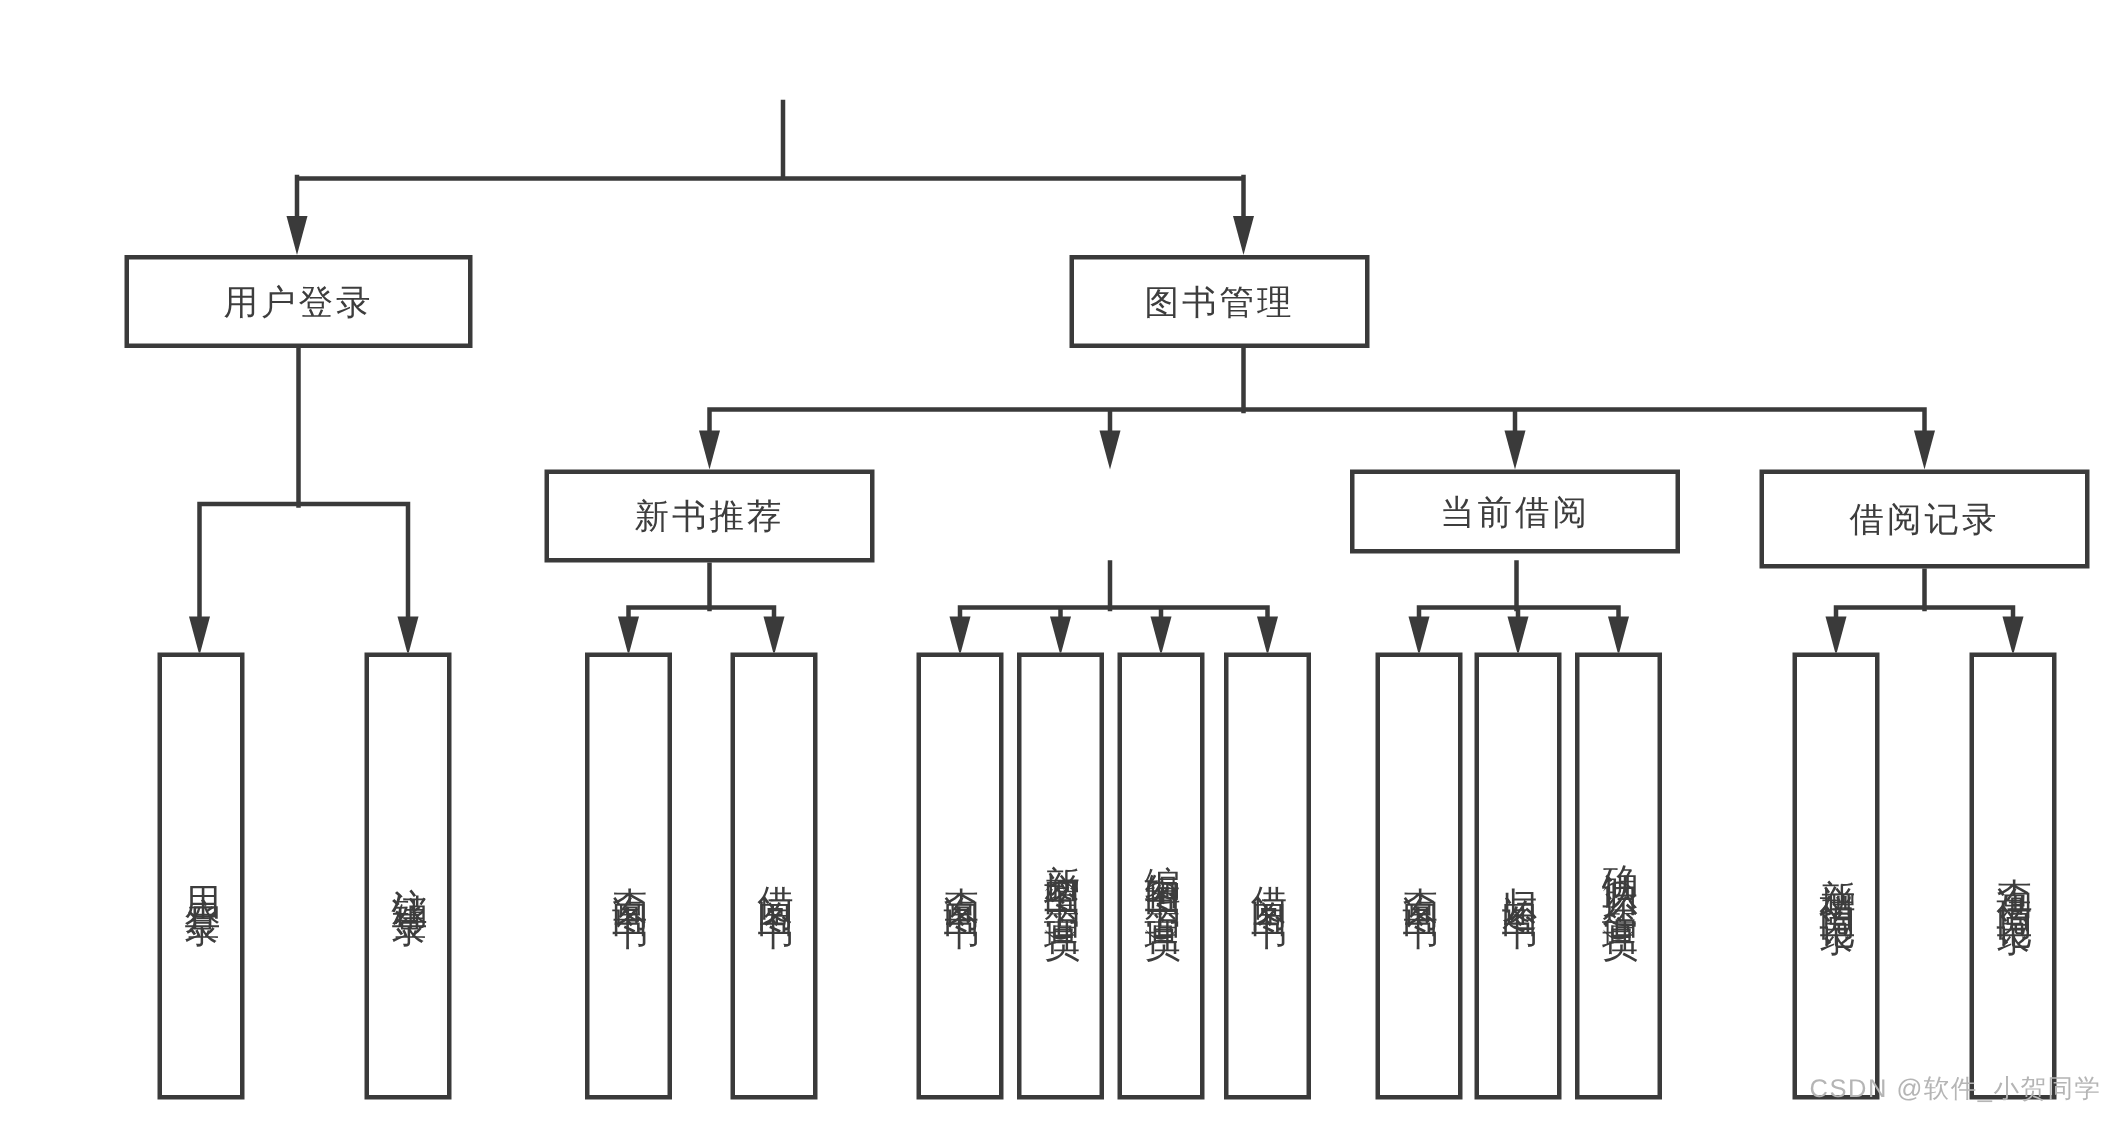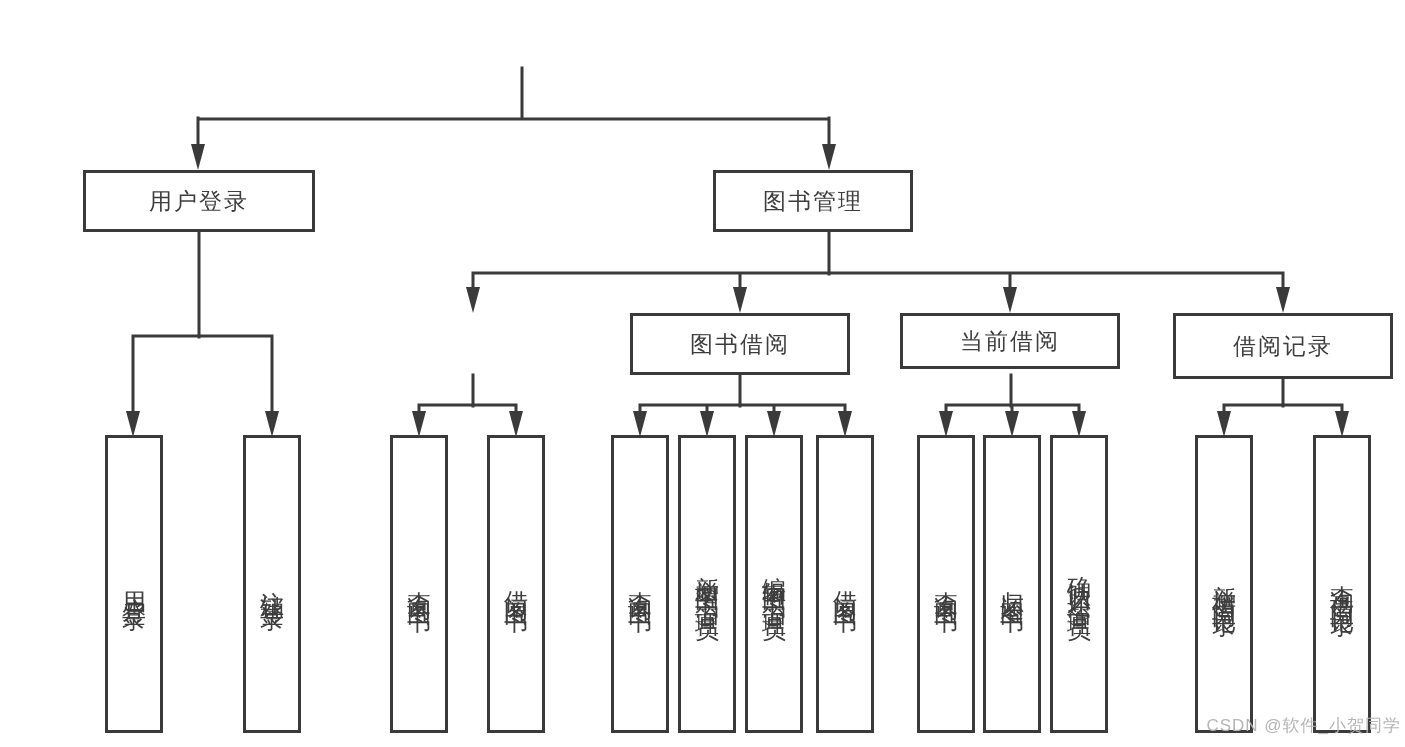--- a/index.html
+++ b/index.html
@@ -94,21 +94,21 @@
     <polygon class="ah" points="1005,411 1019,411 1012,437"></polygon>
     <polygon class="ah" points="1072,411 1086,411 1079,437"></polygon>
     <polygon class="ah" points="1217,411 1231,411 1224,437"></polygon>
     <polygon class="ah" points="1335,411 1349,411 1342,437"></polygon>
   </svg>
 
 
   <div class="box h" style="left:83px; top:170px; width:232px; height:62px;">用户登录</div>
   <div class="box h" style="left:713px; top:170px; width:200px; height:62px;">图书管理</div>
 
-  <div class="box h" style="left:630px; top:313px; width:220px; height:62px;">图书借阅</div>
+  <div class="box h" style="left:363px; top:313px; width:220px; height:62px;">新书推荐</div>
   <div class="box h" style="left:900px; top:313px; width:220px; height:56px;">当前借阅</div>
   <div class="box h" style="left:1173px; top:313px; width:220px; height:66px;">借阅记录</div>
 
   <div class="box v" style="left:105px; top:435px; width:58px; height:298px;">用户登录</div>
   <div class="box v" style="left:243px; top:435px; width:58px; height:298px;">注销登录</div>
 
   <div class="box v" style="left:390px; top:435px; width:58px; height:298px;">查询图书</div>
   <div class="box v" style="left:487px; top:435px; width:58px; height:298px;">借阅图书</div>
 
   <div class="box v" style="left:611px; top:435px; width:58px; height:298px;">查询图书</div>

